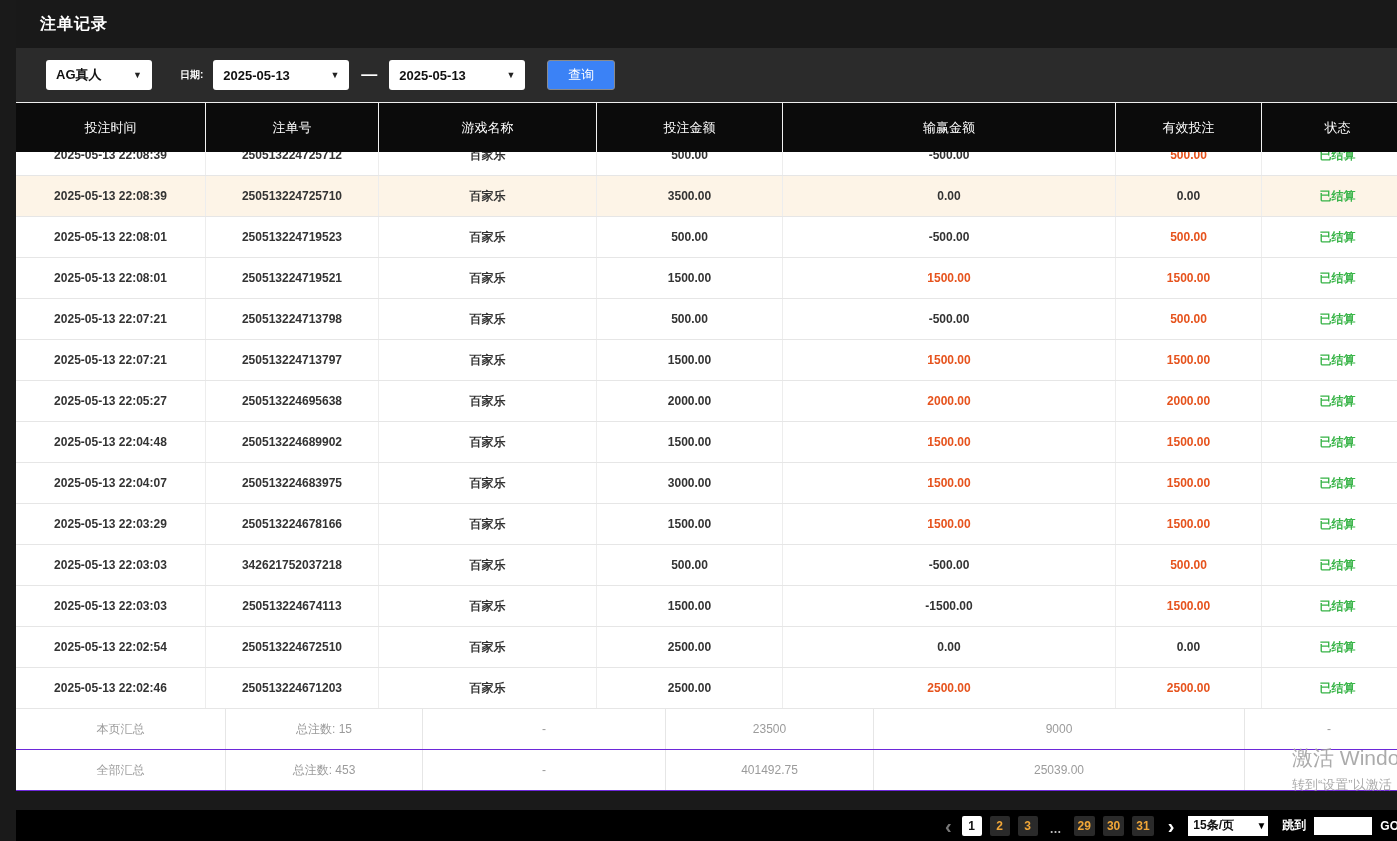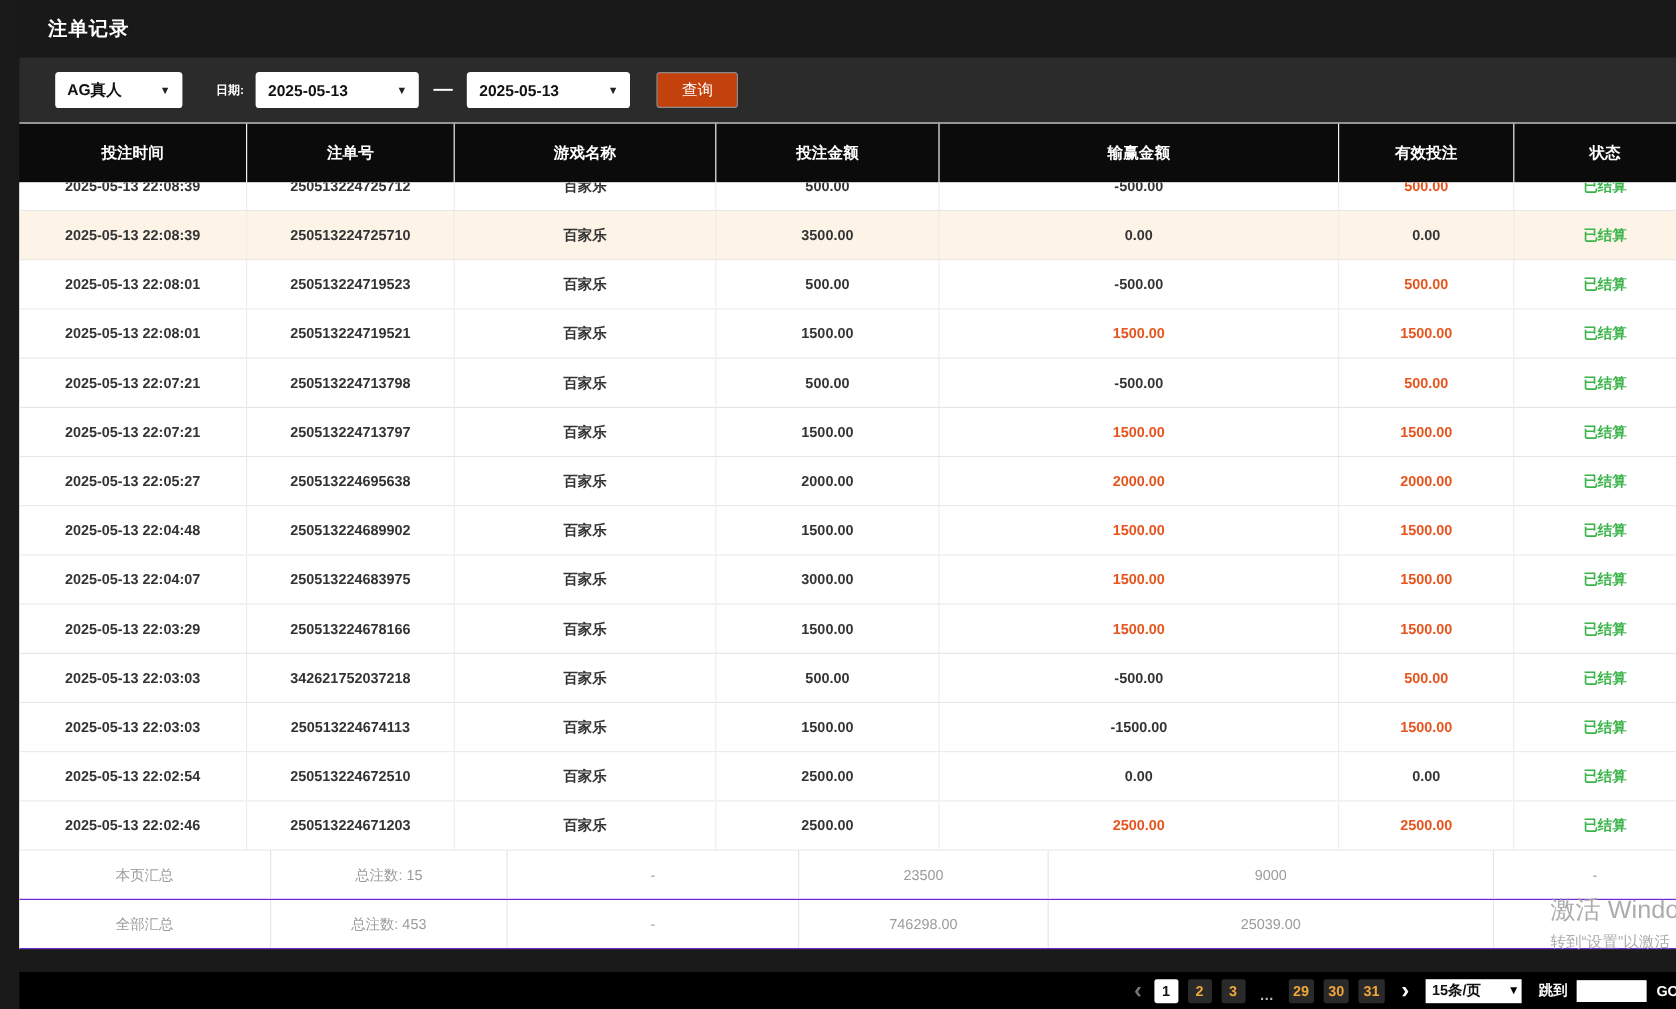--- a/index.html
+++ b/index.html
@@ -20,29 +20,29 @@
     background: #fff; border-radius: 3px; height: 30px; display: flex; align-items: center;
     justify-content: space-between; padding: 0 10px; font-size: 13px; font-weight: bold;
     color: #111; cursor: pointer;
   }
   .game-select { width: 106px; }
   .date-select { width: 136px; }
   .caret { font-size: 9px; color: #222; margin-left: 8px; }
   .date-label { color: #fff; font-size: 10px; font-weight: bold; margin: 0 10px 0 28px; }
   .dash { color: #fff; margin: 0 12px; font-weight: bold; }
   .query-btn {
-    margin-left: 22px; background: #c2410c; border: 1px solid #8a8a8a; color: #fff;
+    margin-left: 22px; background: #3b82f6; border: 1px solid #8a8a8a; color: #fff;
     font-size: 13px; height: 30px; width: 68px; border-radius: 3px; cursor: pointer;
   }
 
   
   .thead { display: flex; height: 50px; background: #0b0b0b; border-top: 1px solid #efefef; }
   .th {
     display: flex; align-items: center; justify-content: center; color: #fff;
-    font-size: 13px; font-weight: bold; border-right: 1px solid #f2f2f2;
+    font-size: 13px; font-weight: normal; border-right: 1px solid #f2f2f2;
   }
   .th:last-child { border-right: none; }
   .c0 { width: 190px; } .c1 { width: 173px; } .c2 { width: 218px; } .c3 { width: 186px; }
   .c4 { width: 333px; } .c5 { width: 146px; } .c6 { width: 151px; }
 
   
   .tbody { background: #fff; overflow: hidden; height: 557px; }
   .tr { display: flex; height: 41px; background: #fff; border-bottom: 1px solid #e6e6e6; text-align: right; }
   .tbody .tr:first-child { margin-top: -17px; }
   .tr.hl { background: #fdf4e7; }
@@ -269,21 +269,21 @@
         <div class="sc s1">总注数: 15</div>
         <div class="sc s2">-</div>
         <div class="sc s3">23500</div>
         <div class="sc s4">9000</div>
         <div class="sc s5">-</div>
       </div>
       <div class="srow">
         <div class="sc s0">全部汇总</div>
         <div class="sc s1">总注数: 453</div>
         <div class="sc s2">-</div>
-        <div class="sc s3">746298.00</div>
+        <div class="sc s3">401492.75</div>
         <div class="sc s4">25039.00</div>
         <div class="sc s5"></div>
       </div>
     </div>
 
   <div class="gap"></div>
 
   <div class="pagebar">
     <span class="pg-prev">‹</span>
     <span class="pages" id="pages">

